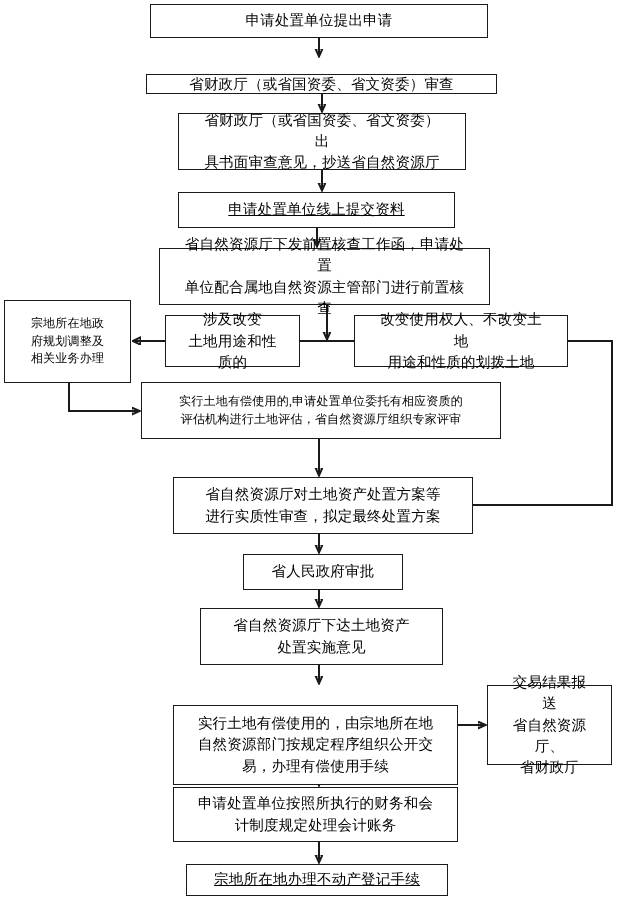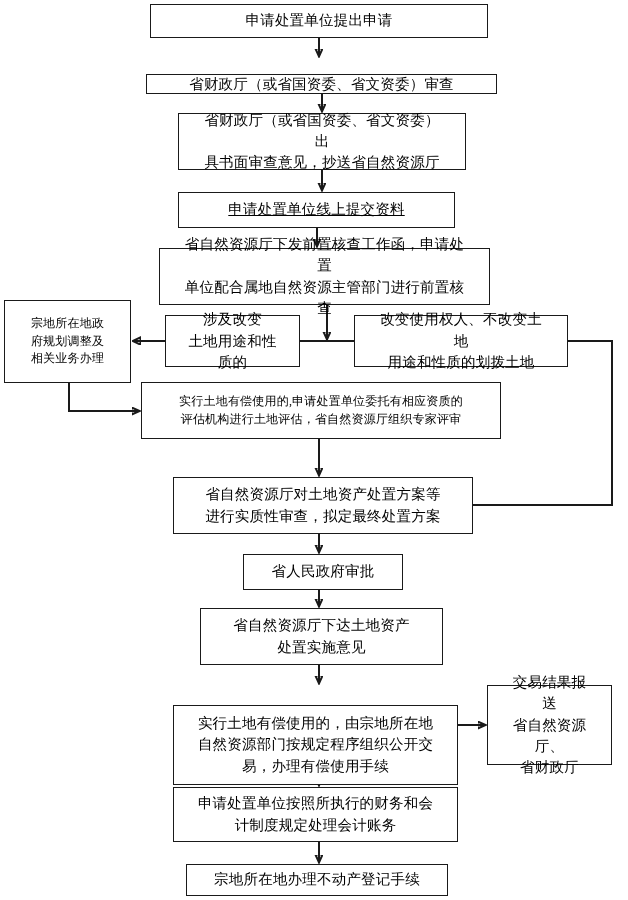--- a/index.html
+++ b/index.html
@@ -85,15 +85,15 @@
   <div class="node" style="left:200px;top:608px;width:243px;height:57px;">省自然资源厅下达土地资产
 处置实施意见</div>
   <div class="node" style="left:173px;top:685px;width:285px;height:80px;margin-top:20px;">实行土地有偿使用的，由宗地所在地
 自然资源部门按规定程序组织公开交
 易，办理有偿使用手续</div>
   <div class="node" style="left:487px;top:685px;width:125px;height:80px;">交易结果报送
 省自然资源厅、
 省财政厅</div>
   <div class="node" style="left:173px;top:787px;width:285px;height:55px;">申请处置单位按照所执行的财务和会
 计制度规定处理会计账务</div>
-  <div class="node" style="left:186px;top:864px;width:262px;height:32px;">宗地所在地办理不动产登记手续</div>
+  <div class="node" style="left:186px;top:864px;width:262px;height:32px;text-decoration:underline;">宗地所在地办理不动产登记手续</div>
 
 </div>
 
 </body></html>

